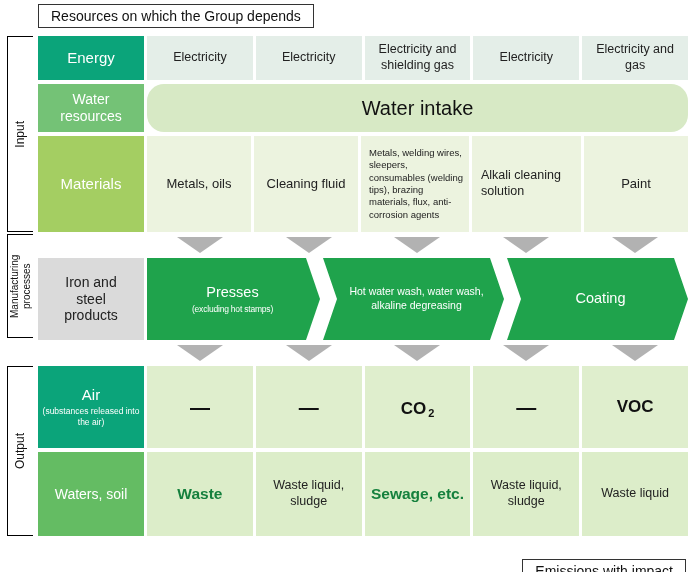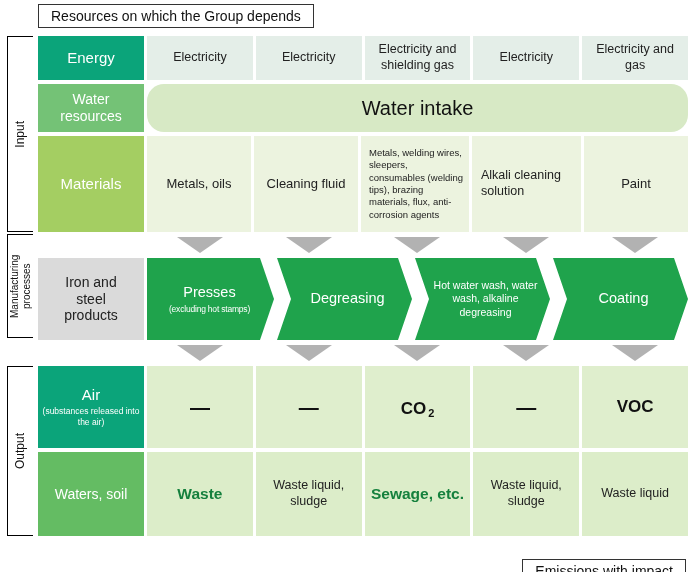--- a/index.html
+++ b/index.html
@@ -179,23 +179,20 @@
         </div>
     </div>
 
     <div class="row process">
       <div class="hdr gray">Iron and steel products</div>
       <div class="chevrons">
         <div class="step first">
           <div class="step-label">Presses</div>
           <div class="step-sub">(excluding hot stamps)</div>
         </div>
-        <div class="step">
-          <div class="step-label">Degreasing</div>
-        </div>
         <div class="step small">
           <div class="step-label">Hot water wash, water wash, alkaline degreasing</div>
         </div>
         <div class="step">
           <div class="step-label">Coating</div>
         </div>
       </div>
     </div>
 
     <div class="arrow-row">

